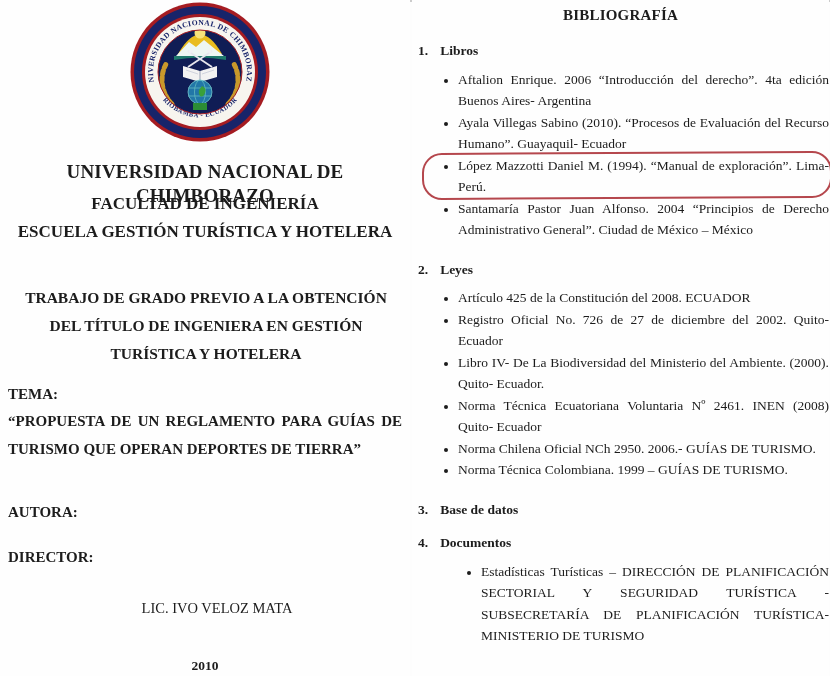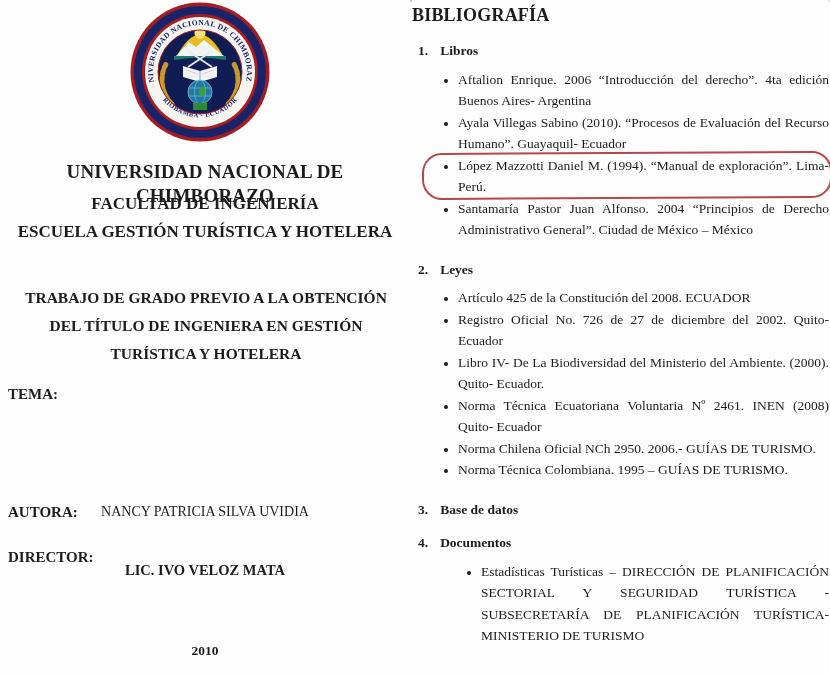--- a/index.html
+++ b/index.html
@@ -20,28 +20,28 @@
   .lp-faculty    { top:193px; font-size:17px; line-height:22px; }
   .lp-school     { top:221px; font-size:17px; line-height:22px; }
   .lp-degree     { top:284px; left:12px; width:388px; font-size:15.5px; line-height:28px;font-family:Liberation Serif, serif; }
   .lp-label      { position:absolute; left:8px; font-weight:bold; font-size:15px; text-align:left; }
   .lp-tema-label     { top:386px; }
   .lp-tema-text  { position:absolute; left:8px; top:407px; width:394px; font-weight:bold;
                    font-size:15px; line-height:28px; text-align:justify; }
   .lp-autora-label   { top:504px; }
   .lp-autora-name    { top:504px; font-weight:normal; font-size:14px; }
   .lp-director-label { top:549px; }
-  .lp-director-name  { top:562px; font-weight:bold; font-size:14.5px; }
+  .lp-director-name  { top:600px; font-weight:normal; font-size:14.5px;margin-left:12px; }
   .lp-city       { top:638px; font-size:14px; }
-  .lp-year       { top:643px; font-size:13.5px; }
+  .lp-year       { top:658px; font-size:13.5px; }
 
   
   .right-page { position:absolute; left:412px; top:0; width:417px; height:676px; background:#fefefe;
                 font-size:13.5px; }
-  .bib-title { margin:6px 0 0; text-align:left; font-weight:bold; font-size:18px;
+  .bib-title { margin:6px 0 0; text-align:center; font-weight:bold; font-size:15px;
                letter-spacing:0.2px; line-height:19px; }
   .bib-section { margin-top:18px; }
   .bib-section:first-of-type { margin-top:15px; }
   .bib-section:last-of-type  { margin-top:12px; }
   .sec-head { display:flex; gap:12px; padding-left:6px; font-weight:bold; line-height:21.5px; }
   .bib-list { margin:7px 0 0; padding:0 0 0 46px; }
   .bib-section:nth-of-type(3) .bib-list,
   .bib-section:nth-of-type(4) .bib-list { padding-left:69px; }
   .bib-item { line-height:21.5px; text-align:justify;font-family:Liberation Serif, serif; }
   .bib-item::marker { font-size:12px; }
@@ -117,23 +117,23 @@
         <circle cx="70" cy="70" r="42" fill="none" stroke="#a51c22" stroke-width="1"></circle>
       </svg>
     </div>
 
     <div class="lp-block lp-university">UNIVERSIDAD NACIONAL DE CHIMBORAZO</div>
     <div class="lp-block lp-faculty">FACULTAD DE INGENIERÍA</div>
     <div class="lp-block lp-school">ESCUELA GESTIÓN TURÍSTICA Y HOTELERA</div>
     <div class="lp-block lp-degree">TRABAJO DE GRADO PREVIO A LA OBTENCIÓN DEL TÍTULO DE INGENIERA EN GESTIÓN TURÍSTICA Y HOTELERA</div>
 
     <div class="lp-label lp-tema-label">TEMA:</div>
+    <div class="lp-tema-text">“PROPUESTA DE UN REGLAMENTO PARA GUÍAS DE TURISMO QUE OPERAN DEPORTES DE TIERRA”</div>
 
     <div class="lp-label lp-autora-label">AUTORA:</div>
-    <div class="lp-block lp-autora-name">NANCY PATRICIA SILVA UVIDIA</div>
 
     <div class="lp-label lp-director-label">DIRECTOR:</div>
     <div class="lp-block lp-director-name">LIC. IVO VELOZ MATA</div>
 
     <div class="lp-block lp-year">2010</div>
   </div>
 
   <div class="right-page">
     <div class="bib-title">BIBLIOGRAFÍA</div>
     <div id="bib-sections">
@@ -153,21 +153,21 @@
           <div class="sec-head">
             <span>2.</span>
             <span>Leyes</span>
           </div>
           <ul class="bib-list">
             <li class="bib-item">Artículo 425 de la Constitución del 2008. ECUADOR</li>
             <li class="bib-item">Registro Oficial No. 726 de 27 de diciembre del 2002. Quito- Ecuador</li>
             <li class="bib-item">Libro IV-  De La Biodiversidad del Ministerio del Ambiente. (2000). Quito- Ecuador.</li>
             <li class="bib-item">Norma Técnica Ecuatoriana Voluntaria Nº 2461. INEN (2008) Quito- Ecuador</li>
             <li class="bib-item">Norma Chilena Oficial NCh 2950. 2006.- GUÍAS DE TURISMO.</li>
-            <li class="bib-item">Norma Técnica Colombiana. 1995 – GUÍAS DE TURISMO.</li>
+            <li class="bib-item">Norma Técnica Colombiana. 1999 – GUÍAS DE TURISMO.</li>
           </ul>
         </div>
         <div class="bib-section">
           <div class="sec-head">
             <span>3.</span>
             <span>Base de datos</span>
           </div>
         </div>
         <div class="bib-section">
           <div class="sec-head">

